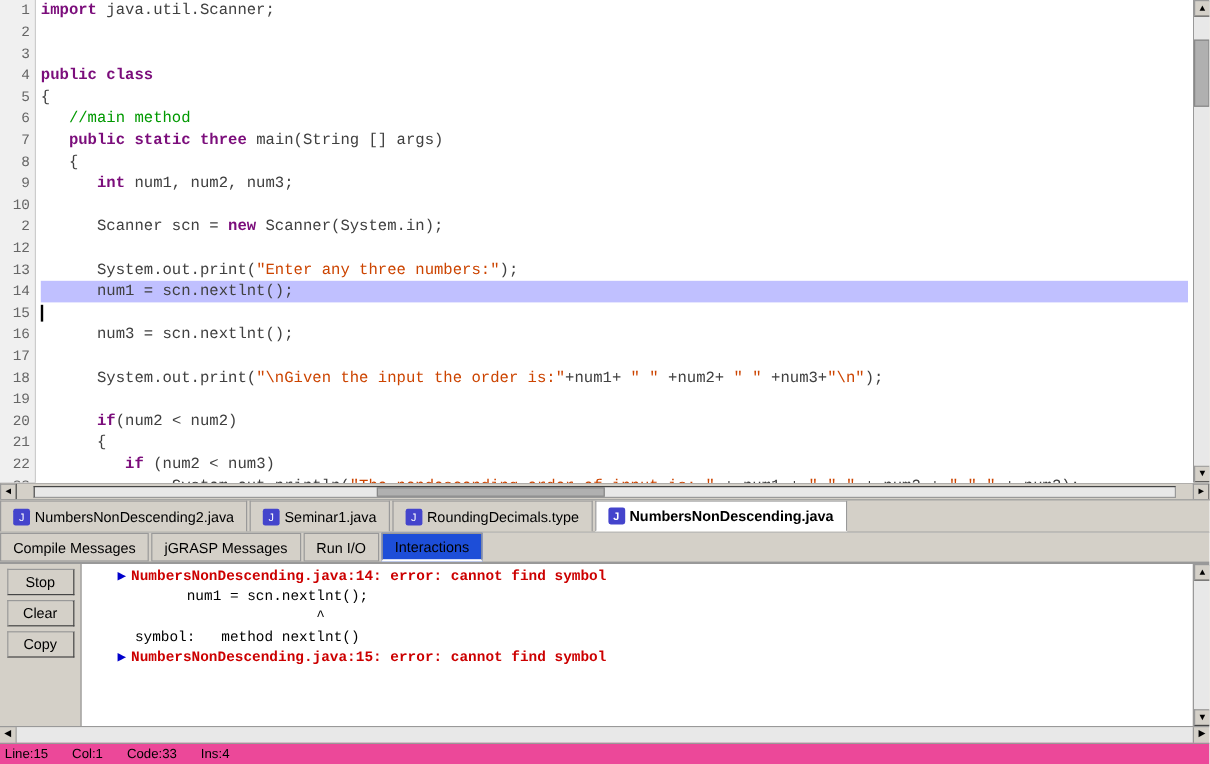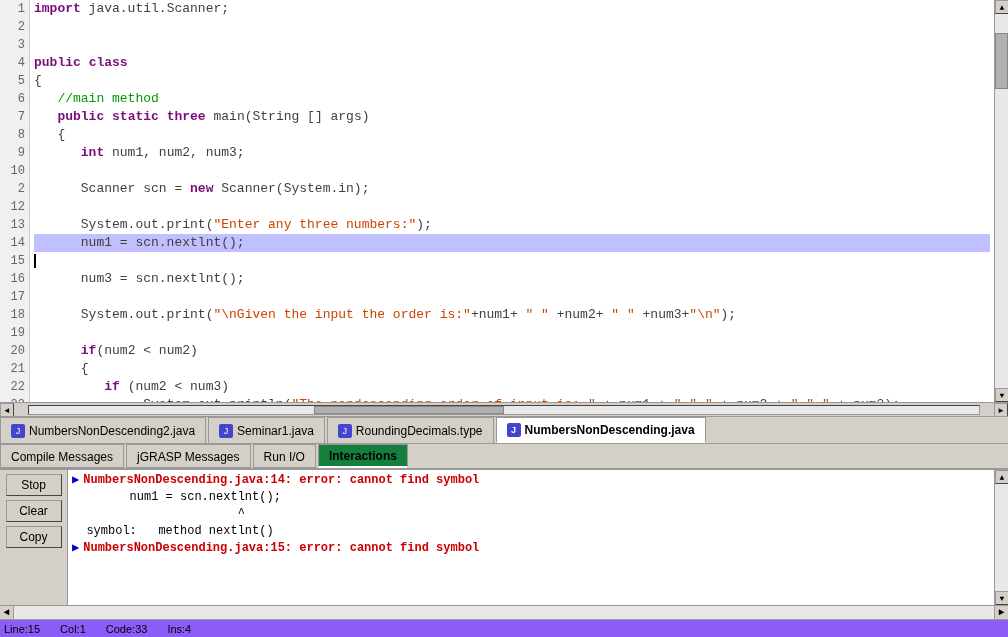--- a/index.html
+++ b/index.html
@@ -30,45 +30,45 @@
 
     
     .tab-bar { background: #d4d0c8; border-top: 1px solid #999; border-bottom: 1px solid #999; display: flex; align-items: center; height: 28px; overflow: hidden; }
     .tab { display: flex; align-items: center; padding: 3px 10px; border: 1px solid #999; border-bottom: none; background: #d4d0c8; cursor: pointer; font-size: 12px; font-family: Arial, sans-serif; height: 26px; margin-right: 2px; white-space: nowrap; }
     .tab.active { background: #ffffff; border-bottom: 1px solid #ffffff; font-weight: bold; }
     .tab-icon { width: 14px; height: 14px; background: #4444cc; display: inline-block; margin-right: 4px; font-size: 9px; color: white; text-align: center; line-height: 14px; border-radius: 2px; flex-shrink: 0; }
 
     
     .bottom-tabs { background: #d4d0c8; display: flex; align-items: flex-end; height: 26px; border-bottom: 2px solid #999; }
     .bottom-tab { padding: 3px 10px; border: 1px solid #999; background: #d4d0c8; cursor: pointer; font-size: 12px; font-family: Arial, sans-serif; height: 24px; display: flex; align-items: flex-end; margin-right: 2px; }
-    .bottom-tab.active { background: #15803d; border-bottom: 2px solid #ffffff; font-weight: bold; }
+    .bottom-tab.active { background: #1d4ed8; border-bottom: 2px solid #ffffff; font-weight: normal; }
 
     
     .bottom-panel { height: 175px; display: flex; flex-direction: column; background: #ffffff; }
 
-    .bottom-content { flex: 1; display: flex; overflow: hidden; }
+    .bottom-content { flex: 1; display: flex; overflow: hidden; gap: 26px; }
 
     .bottom-buttons { width: 68px; flex-shrink: 0; display: flex; flex-direction: column; align-items: center; padding: 4px; gap: 4px; background: #d4d0c8; border-right: 1px solid #999; }
     .btn { width: 56px; padding: 3px 6px; background: #d4d0c8; border: 1px outset #999; cursor: pointer; font-size: 12px; font-family: Arial, sans-serif; text-align: center; }
 
     .bottom-output { flex: 1; overflow: auto; padding: 2px 4px; background: #ffffff; font-size: 12px; }
     .output-line { line-height: 17px; white-space: pre; display: flex; align-items: flex-start; }
     .error-text { color: #cc0000; font-weight: bold; }
     .error-indent { color: #000000; }
     .arrow-icon { color: #0000cc; margin-right: 4px; font-weight: bold; flex-shrink: 0; }
 
     .bottom-scroll { width: 14px; background: #d4d0c8; border-left: 1px solid #999; }
 
     .bottom-hscroll { height: 14px; background: #d4d0c8; border-top: 1px solid #999; display: flex; }
     .bottom-hscroll-left { width: 14px; text-align: center; cursor: pointer; border-right: 1px solid #999; font-size: 10px; line-height: 14px; }
     .bottom-hscroll-track { flex: 1; background: #e8e8e8; }
     .bottom-hscroll-right { width: 14px; text-align: center; cursor: pointer; border-left: 1px solid #999; font-size: 10px; line-height: 14px; }
 
     
-    .status-bar { height: 18px; background: #8b5cf6; border-top: 1px solid #999; display: flex; align-items: center; padding: 0 4px; font-size: 11px; font-family: Arial, sans-serif; gap: 20px; }
+    .status-bar { height: 18px; background: #ec4899; border-top: 1px solid #999; display: flex; align-items: center; padding: 0 4px; font-size: 11px; font-family: Arial, sans-serif; gap: 20px; }
 
     
     .right-scrollbar { width: 14px; background: #d4d0c8; border-left: 1px solid #999; display: flex; flex-direction: column; }
     .scrollbar-btn { width: 14px; height: 14px; background: #d4d0c8; border: 1px outset #999; cursor: pointer; font-size: 8px; text-align: center; line-height: 14px; flex-shrink: 0; }
     .scrollbar-track { flex: 1; background: #e8e8e8; position: relative; }
     .scrollbar-thumb { position: absolute; top: 5%; width: 100%; height: 15%; background: #b0b0b0; border: 1px solid #888; }
   </style>
 </head>
 <body>
 

